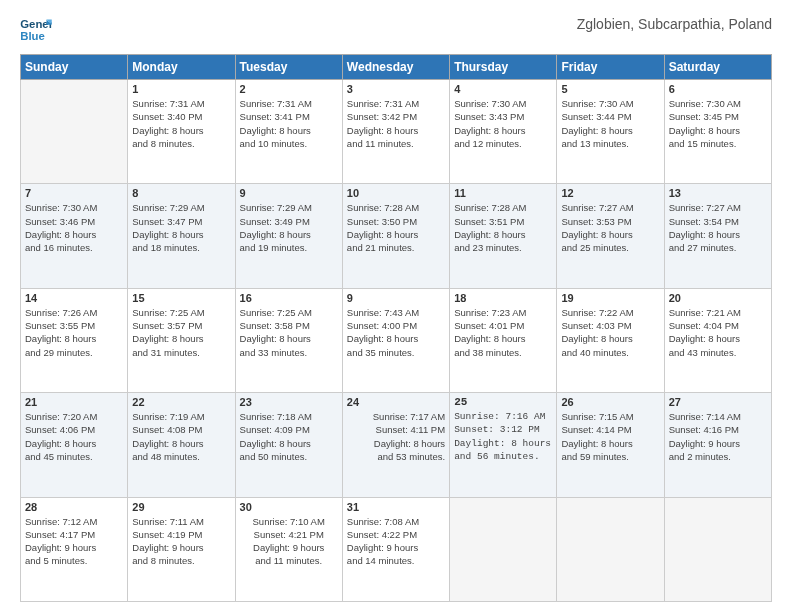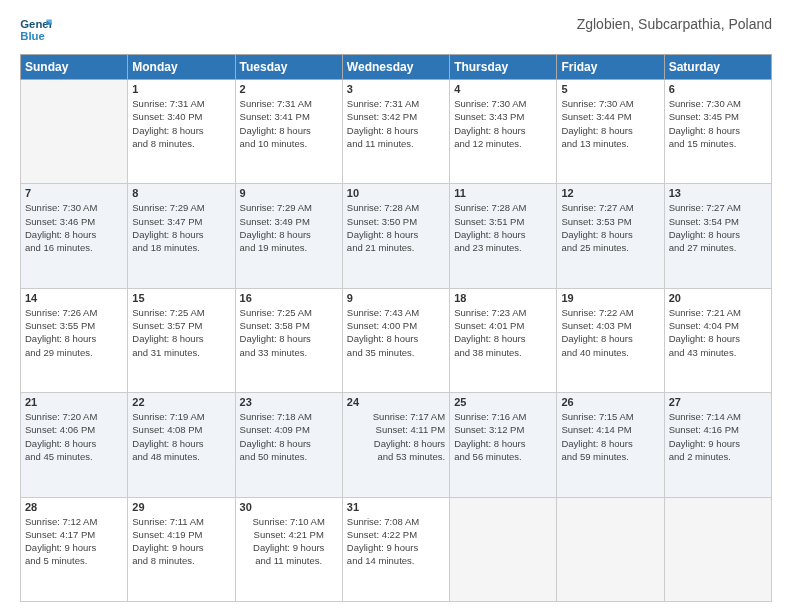--- a/index.html
+++ b/index.html
@@ -287,21 +287,21 @@
 Daylight: 8 hours
 and 50 minutes.</div>
           </td>
           <td style="background: rgb(240, 244, 248);">
             <span class="day-number">24</span>
             <div class="day-info" style="white-space: pre-line; text-align: right;">Sunrise: 7:17 AM
 Sunset: 4:11 PM
 Daylight: 8 hours
 and 53 minutes.</div>
           </td>
-          <td style="background: rgb(240, 244, 248);">
+          <td style="background: rgb(240, 244, 248); font-family: Liberation Mono, monospace;">
             <span class="day-number">25</span>
             <div class="day-info" style="white-space: pre-line;">Sunrise: 7:16 AM
 Sunset: 3:12 PM
 Daylight: 8 hours
 and 56 minutes.</div>
           </td>
           <td style="background: rgb(240, 244, 248);">
             <span class="day-number">26</span>
             <div class="day-info" style="white-space: pre-line;">Sunrise: 7:15 AM
 Sunset: 4:14 PM

